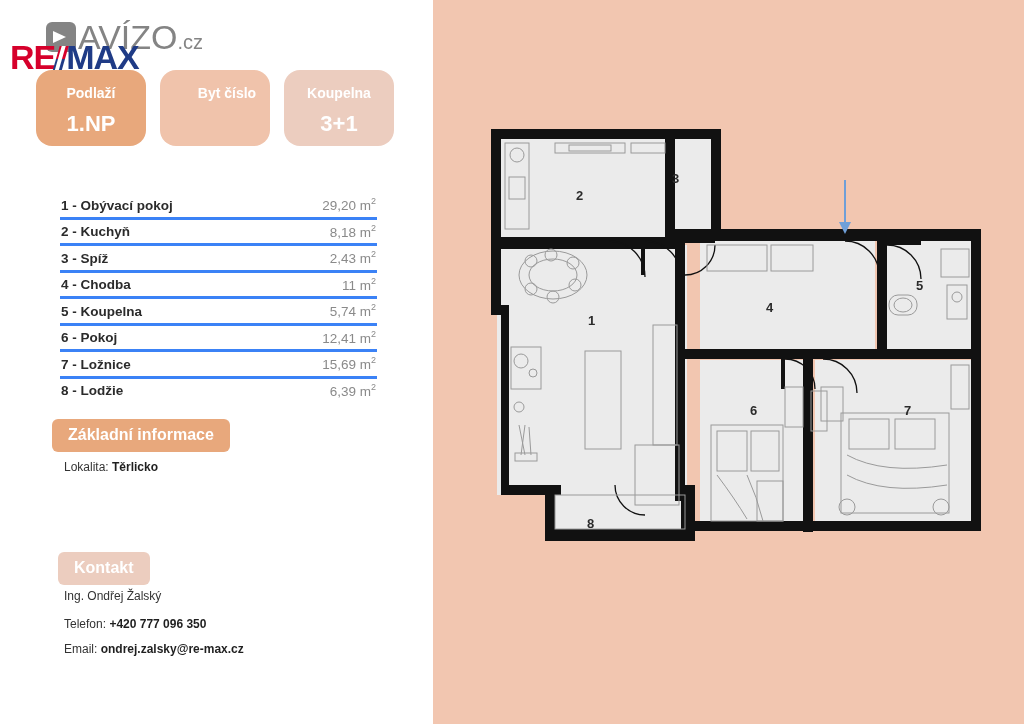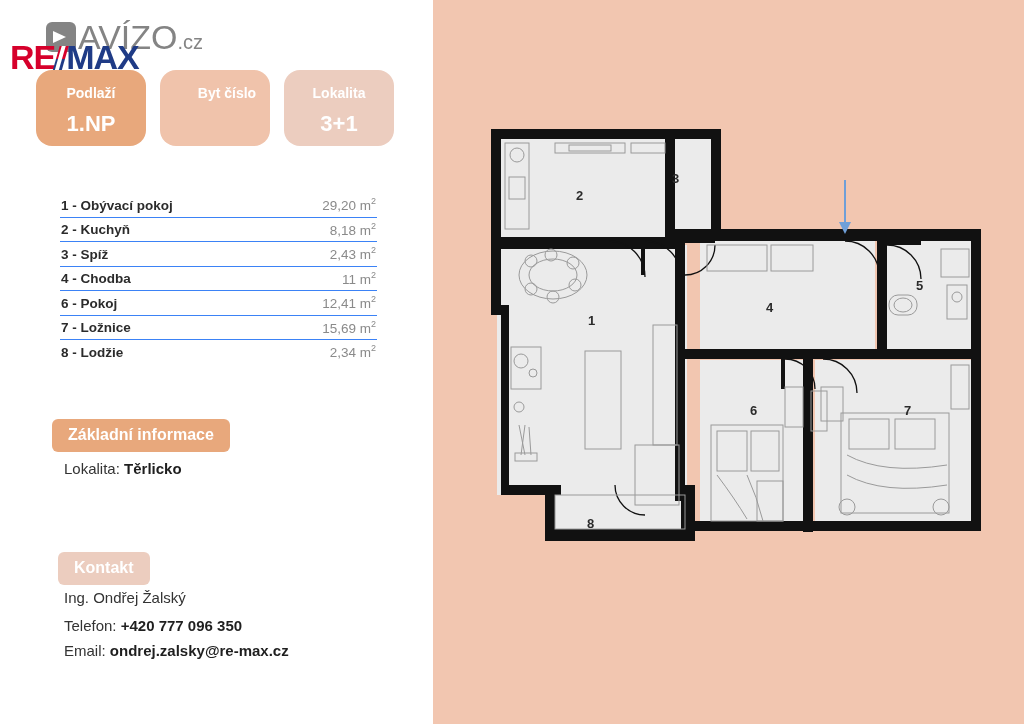--- a/index.html
+++ b/index.html
@@ -140,21 +140,21 @@
   .room-table {
     position: absolute;
     left: 60px;
     top: 193px;
     width: 317px;
   }
   .room-row {
     display: flex;
     justify-content: space-between;
     align-items: baseline;
-    border-bottom: 1px solid #3b82f6;
+    border-bottom: 3px solid #3b82f6;
     padding: 3px 1px 4px 1px;
     font-size: 13.5px;
   }
   .room-row:last-child { border-bottom: none; }
   .room-name {
     color: #2b2b2b;
     font-weight: bold;
   }
   .room-area {
     color: #8a8a8a;
@@ -181,21 +181,21 @@
   }
   .badge-contact {
     left: 58px;
     top: 552px;
     background: #eccdbf;
     color: #ffffff;
   }
   
   .info-line {
     position: absolute;
-    font-size: 15px;
+    font-size: 12px;
     color: #333333;
   }
   .info-line strong { color: #1f1f1f; }
   .locality { left: 64px; top: 460px; }
   .contact-name { left: 64px; top: 589px; }
   .contact-phone { left: 64px; top: 617px; }
   .contact-email { left: 64px; top: 642px; }
   .contact-email .val { color: #1f1f1f; font-weight: bold; }
   
   .plan {
@@ -234,21 +234,21 @@
   <div class="chips">
     <div class="chip chip-1">
       <span class="chip-label">Podlaží</span>
       <span class="chip-value">1.NP</span>
     </div>
     <div class="chip chip-2">
       <span class="chip-label">Byt číslo</span>
       <span class="chip-value"></span>
     </div>
     <div class="chip chip-3">
-      <span class="chip-label">Lokalita</span>
+      <span class="chip-label">Koupelna</span>
       <span class="chip-value">3+1</span>
     </div>
   </div>
 
   <div class="room-table">
     <div class="room-row">
       <span class="room-name">1 - Obývací pokoj</span>
       <span class="room-area"><span>29,20 m</span><sup>2</sup></span>
     </div>
     <div class="room-row">
@@ -257,30 +257,34 @@
     </div>
     <div class="room-row">
       <span class="room-name">3 - Spíž</span>
       <span class="room-area"><span>2,43 m</span><sup>2</sup></span>
     </div>
     <div class="room-row">
       <span class="room-name">4 - Chodba</span>
       <span class="room-area"><span>11 m</span><sup>2</sup></span>
     </div>
     <div class="room-row">
+      <span class="room-name">5 - Koupelna</span>
+      <span class="room-area"><span>5,74 m</span><sup>2</sup></span>
+    </div>
+    <div class="room-row">
       <span class="room-name">6 - Pokoj</span>
       <span class="room-area"><span>12,41 m</span><sup>2</sup></span>
     </div>
     <div class="room-row">
       <span class="room-name">7 - Ložnice</span>
       <span class="room-area"><span>15,69 m</span><sup>2</sup></span>
     </div>
     <div class="room-row">
       <span class="room-name">8 - Lodžie</span>
-      <span class="room-area"><span>2,34 m</span><sup>2</sup></span>
+      <span class="room-area"><span>6,39 m</span><sup>2</sup></span>
     </div>
   </div>
 
   <div class="badge badge-info">Základní informace</div>
   <div class="info-line locality">
     <span>Lokalita: </span><strong>Těrlicko</strong>
   </div>
 
   <div class="badge badge-contact">Kontakt</div>
   <div class="info-line contact-name">Ing. Ondřej Žalský</div>

